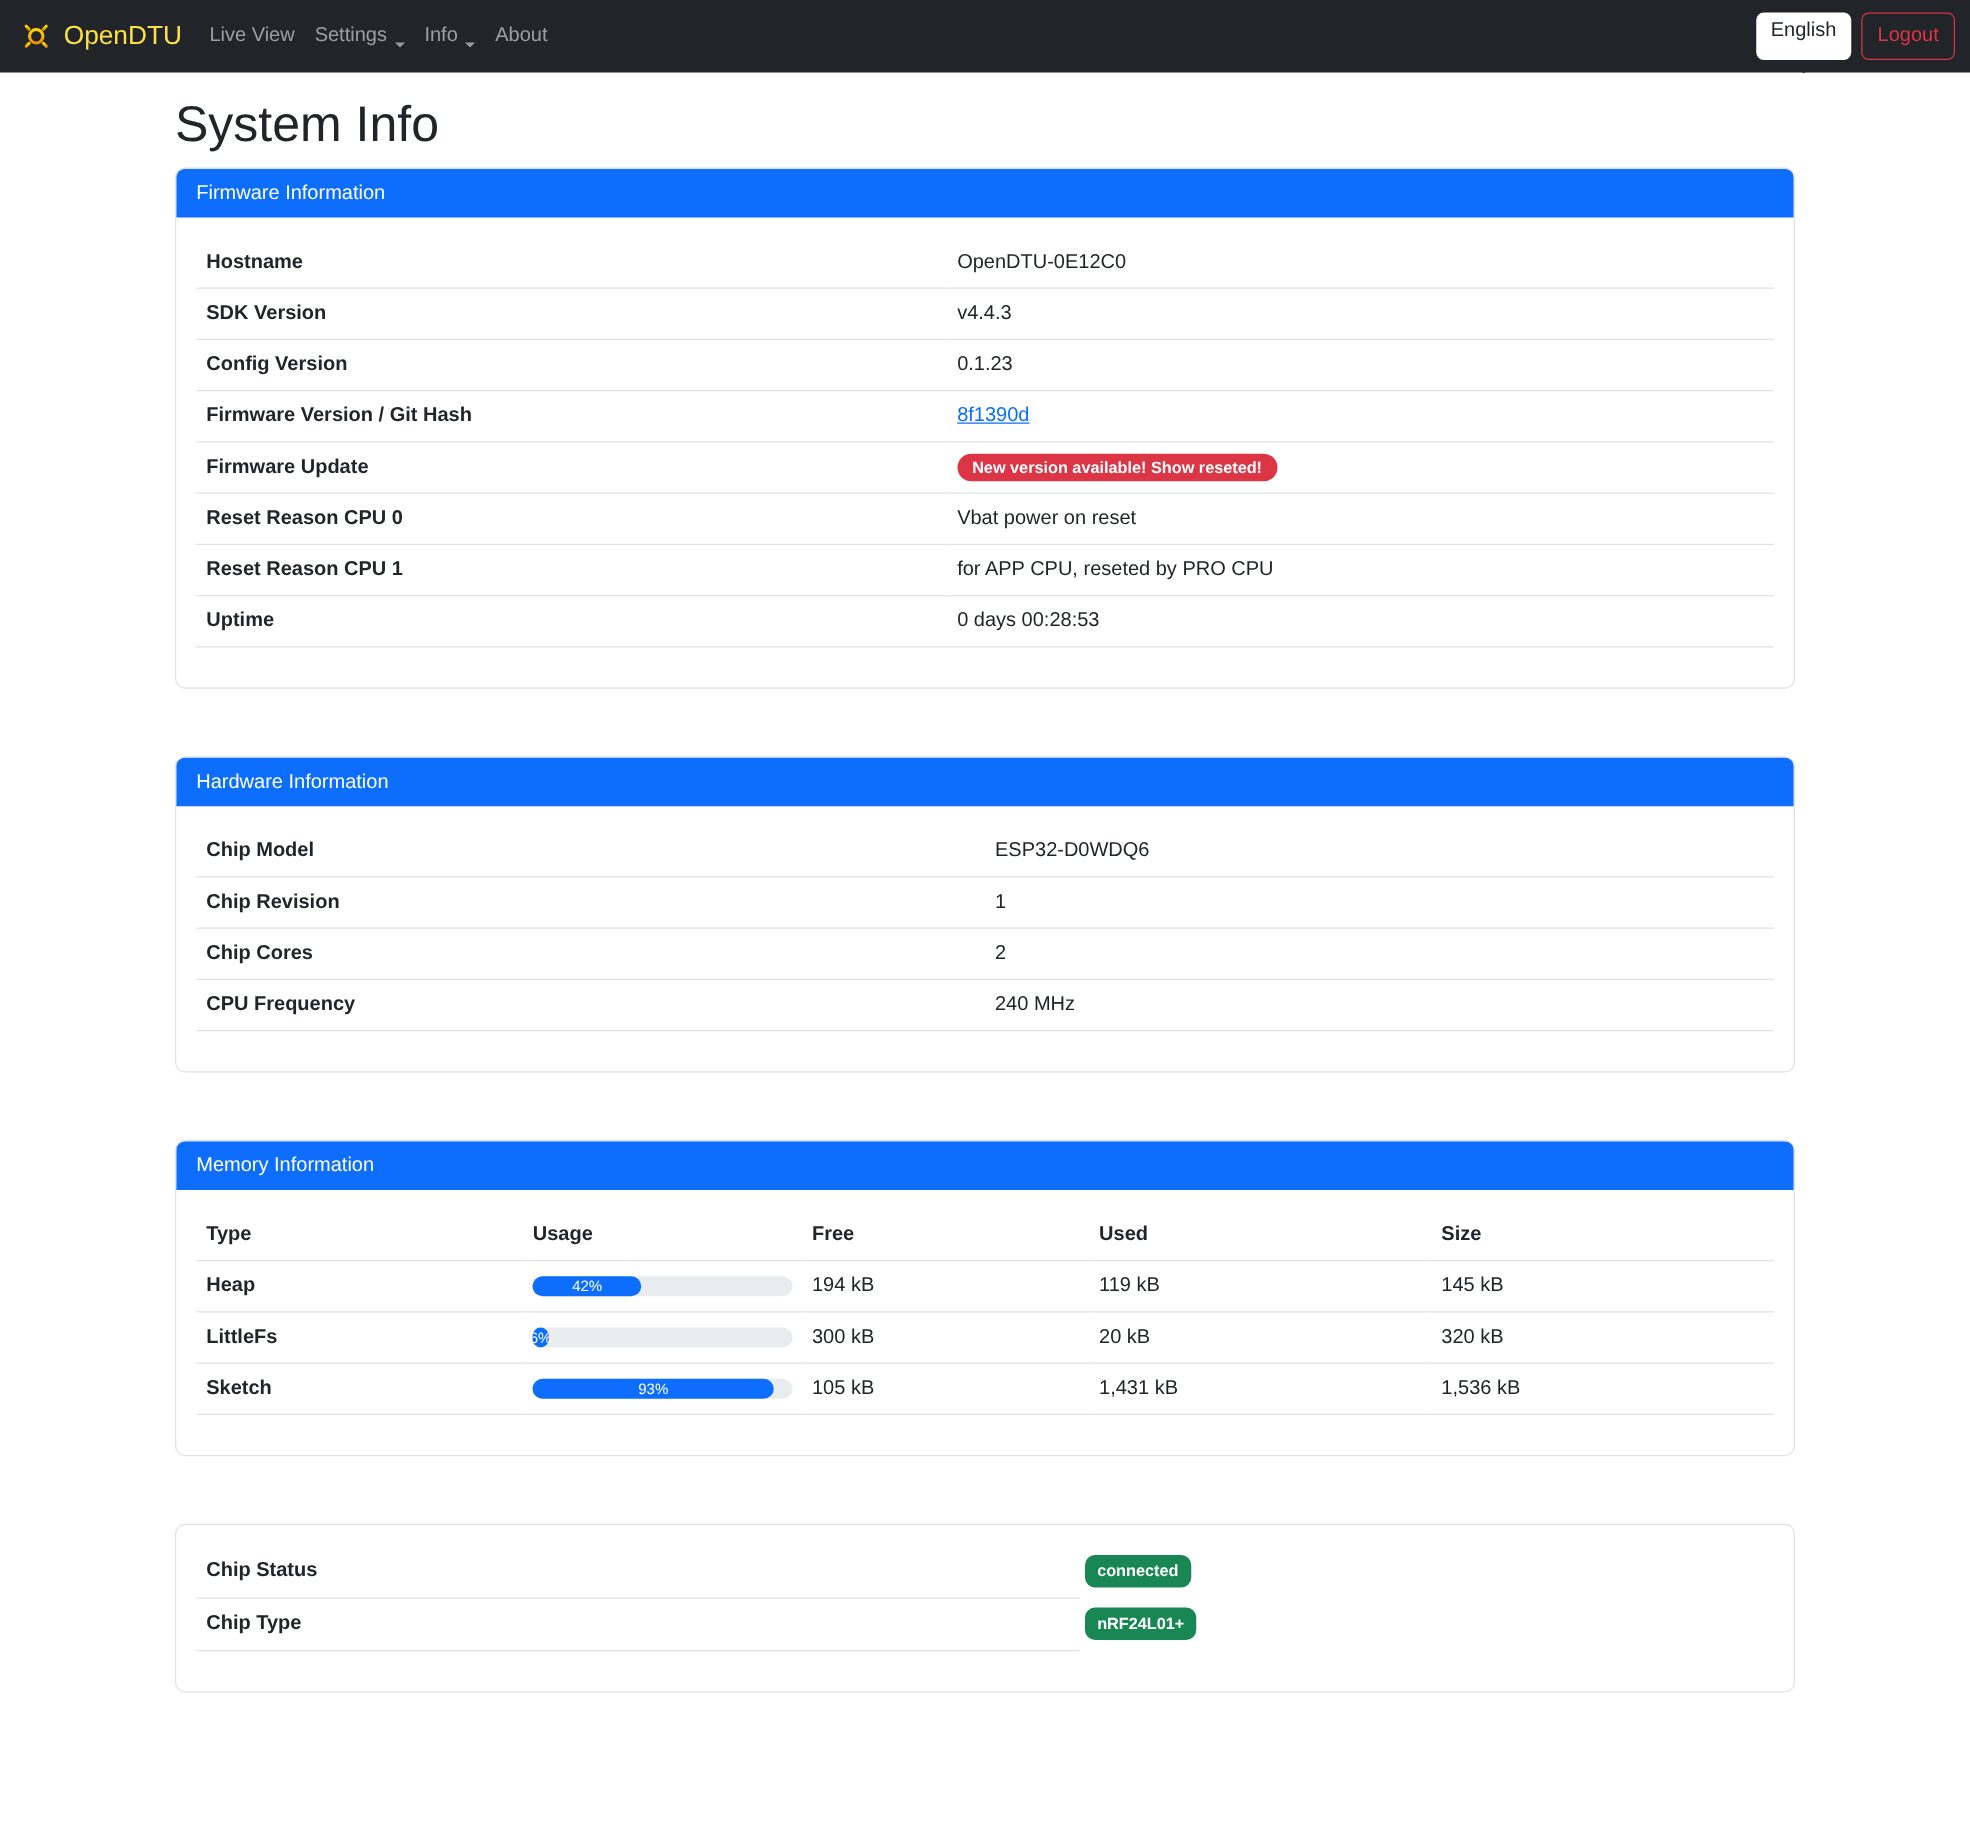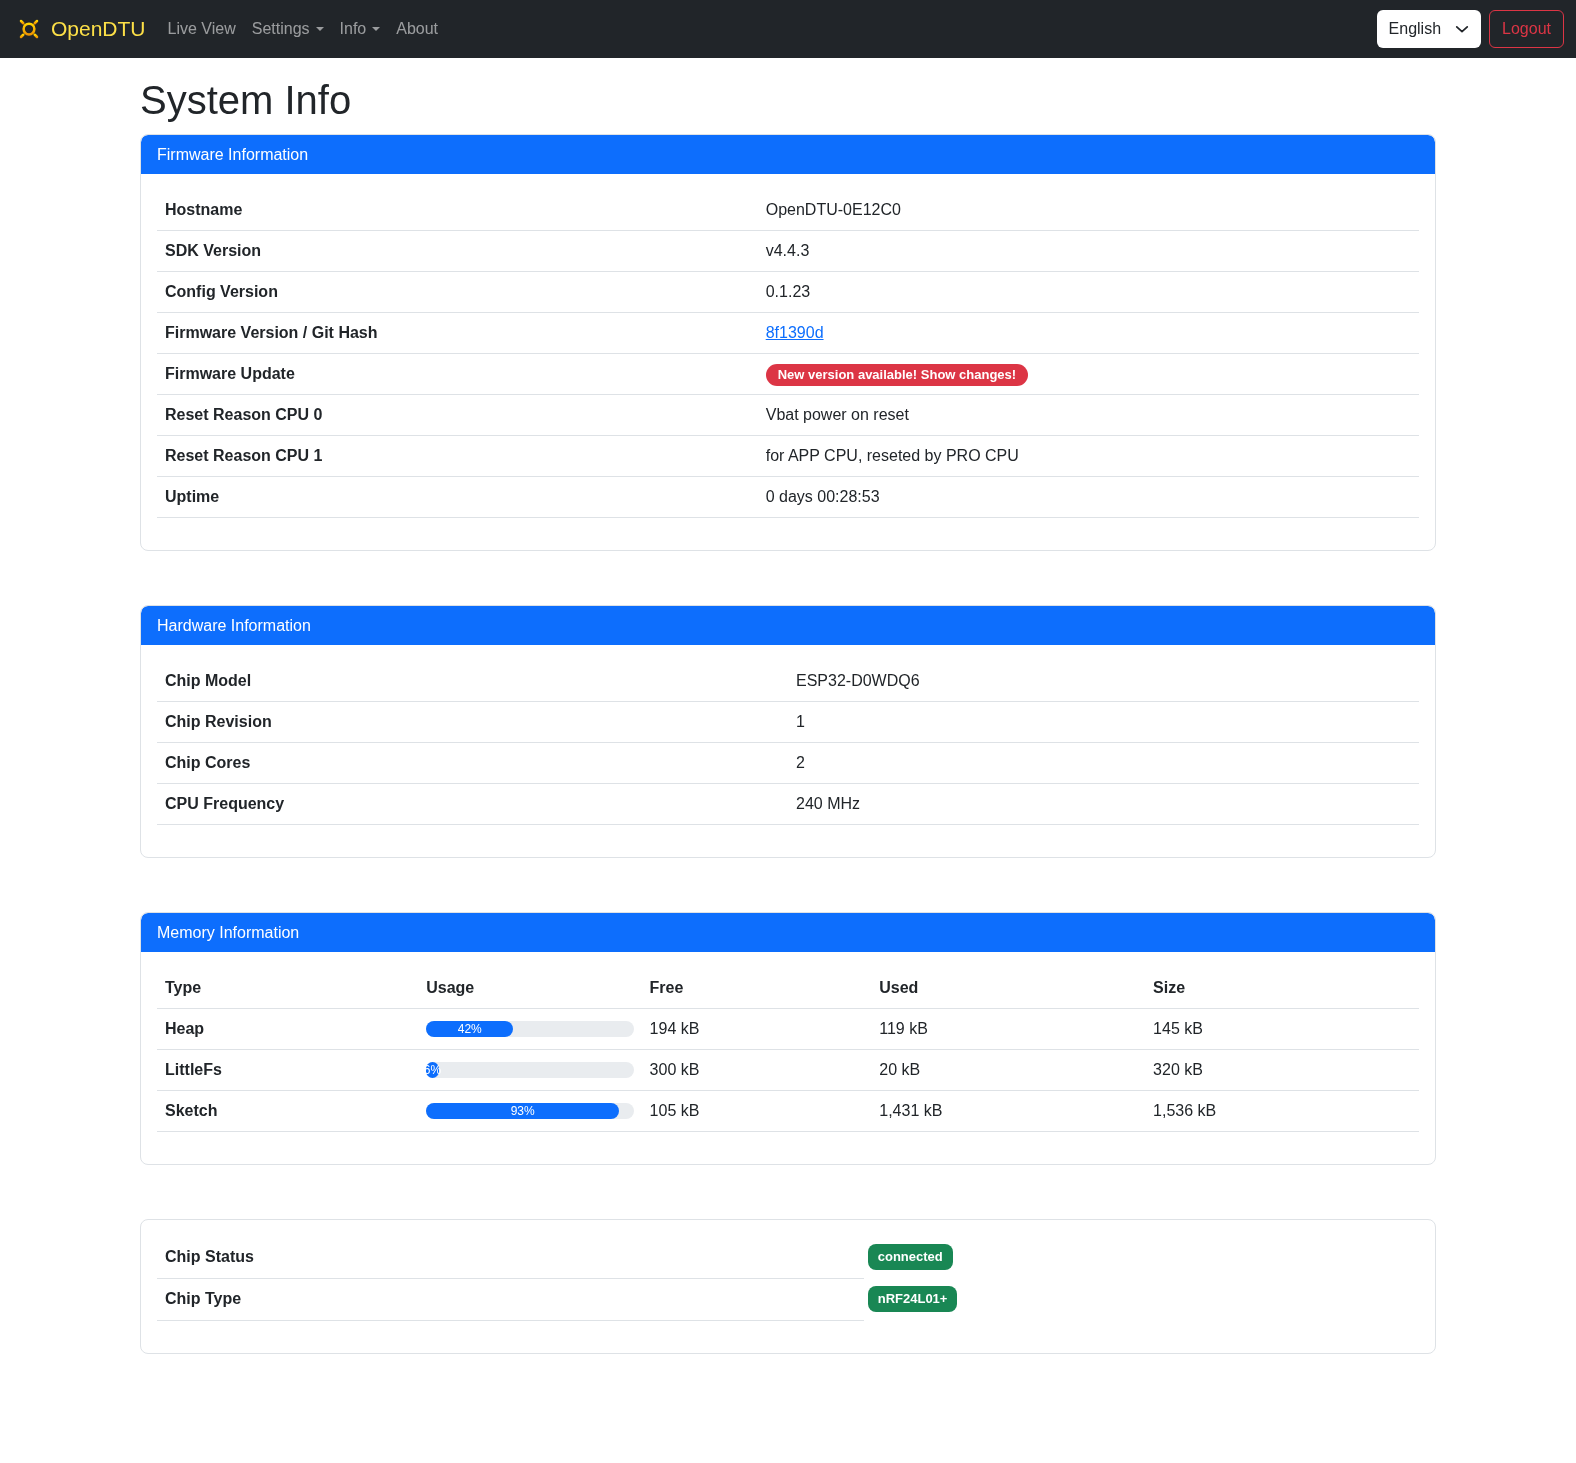--- a/index.html
+++ b/index.html
@@ -18,33 +18,34 @@
   }
   .brand {
     display:flex; align-items:center; gap:7px;
     color:#fde047; font-size:21px; font-weight:500;
     margin-right:14px; cursor:pointer;text-align:center;
   }
   .nav-links { display:flex; align-items:center; }
   .nav-link {
     color:rgba(255,255,255,0.55);
     padding:8px; font-size:16px; text-decoration:none; cursor:pointer;
-    display:inline-flex; align-items:center;
+    display:inline-flex; align-items:flex-end;
   }
   .caret {
     display:inline-block; margin-left:6px;
     border-top:4px solid; border-right:4px solid transparent;
     border-left:4px solid transparent; border-bottom:0;
   }
   .nav-spacer { flex:1; }
   .lang-select {
     background:#fff; color:#212529; border-radius:6px;
     height:38px; display:inline-flex; align-items:center;
     padding:6px 12px; gap:14px; cursor:pointer; font-size:16px;
     margin-right:8px;
+    flex-direction:column;
   }
   .logout-btn {
     background:transparent; color:#dc3545;
     border:1px solid #dc3545; border-radius:6px;
     height:38px; padding:6px 12px; font-size:16px;
     font-family:inherit; cursor:pointer;
   }
 
   
   .container { width:1296px; margin:0 auto; }
@@ -184,21 +185,21 @@
             <tr>
               <th class="rowlabel">Config Version</th>
               <td>0.1.23</td>
             </tr>
             <tr>
               <th class="rowlabel">Firmware Version / Git Hash</th>
               <td><a class="git-link">8f1390d</a></td>
             </tr>
             <tr>
               <th class="rowlabel">Firmware Update</th>
-              <td><span class="badge badge-danger">New version available! Show changes!</span></td>
+              <td><span class="badge badge-danger">New version available! Show reseted!</span></td>
             </tr>
             <tr>
               <th class="rowlabel">Reset Reason CPU 0</th>
               <td>Vbat power on reset</td>
             </tr>
             <tr>
               <th class="rowlabel">Reset Reason CPU 1</th>
               <td>for APP CPU, reseted by PRO CPU</td>
             </tr>
             <tr>

